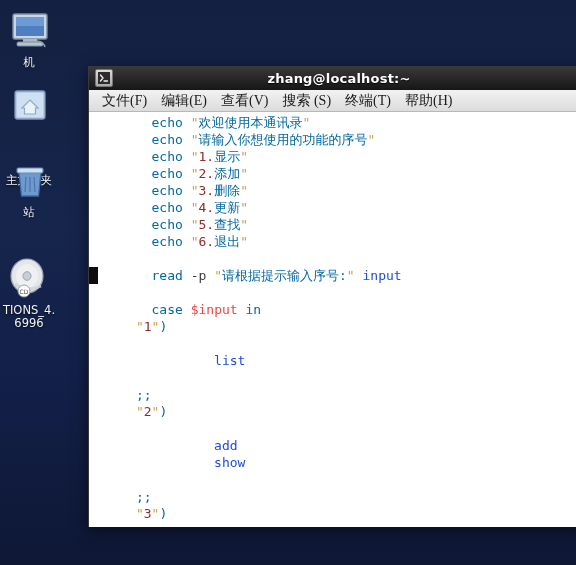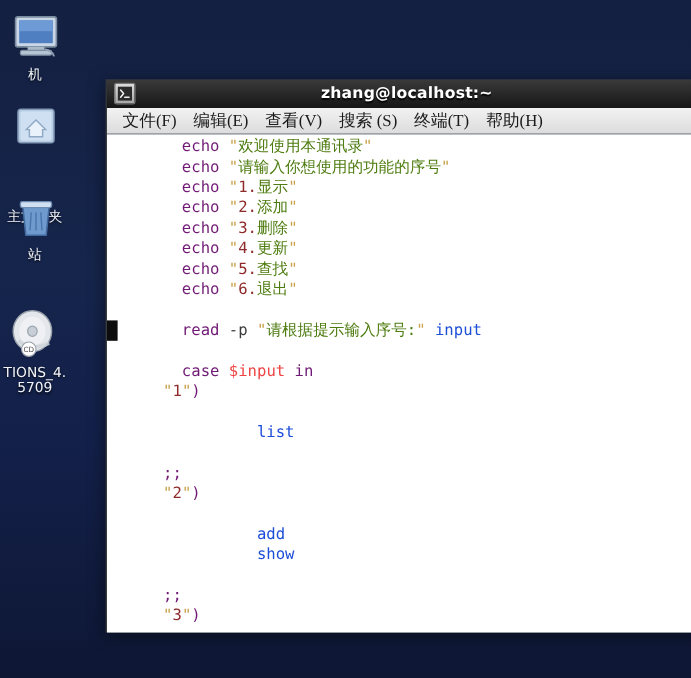--- a/index.html
+++ b/index.html
@@ -77,23 +77,23 @@
     position:relative;overflow:hidden;
     border-bottom:1px solid #c9c9c9;
   }
   #code{
     position:absolute;left:0;top:2px;
     font-family:"DejaVu Sans Mono","Liberation Mono",monospace;
     font-size:13px;line-height:17px;
     white-space:pre;
   }
   .ln{height:17px;white-space:pre;}
-  .kw{color:#701a75;}      
+  .kw{color:#0369a1;}      
   .str{color:#c9a14a;}     
-  .han{color:#4d7c0f;}     
+  .han{color:#0369a1;}     
   .num{color:#8f2a2a;}     
   .plain{color:#1d4ed8;}   
   .var{color:#ef4444;}     
   .opt{color:#3b3b3b;}     
   #cursor{
     position:absolute;left:0px;top:140px;
     width:9px;height:17px;background:#0d0d0d;
   }
 </style>
 </head>
@@ -147,21 +147,21 @@
         <svg width="44" height="46" viewBox="0 0 44 46">
           <ellipse cx="20" cy="22" rx="16" ry="17" fill="#e3e6ea" stroke="#9aa3ad" stroke-width="1.2"></ellipse>
           <ellipse cx="20" cy="22" rx="11" ry="12" fill="#f2f4f6" opacity="0.7"></ellipse>
           <ellipse cx="20" cy="22" rx="4" ry="4.3" fill="#c8ced6" stroke="#9aa3ad" stroke-width="1"></ellipse>
           <path d="M8 30 q12 9 26 2" stroke="#cdd3da" stroke-width="3" fill="none" opacity="0.8"></path>
           <circle cx="17" cy="37" r="6" fill="#ffffff" stroke="#9aa3ad" stroke-width="1"></circle>
           <text x="17" y="39.5" font-size="6" text-anchor="middle" fill="#4a4a4a" font-family="DejaVu Sans, sans-serif">CD</text>
         </svg>
       </span>
       <span class="desk-label">TIONS_4.</span>
-      <span class="desk-label">5709</span>
+      <span class="desk-label">6996</span>
     </div>
 
   </div>
 
   <div id="term">
 
     <div id="titlebar">
       <span id="title-icon">
         <svg width="12" height="12" viewBox="0 0 12 12">
           <rect x="0" y="0" width="12" height="12" fill="#2c2c2c"></rect>

